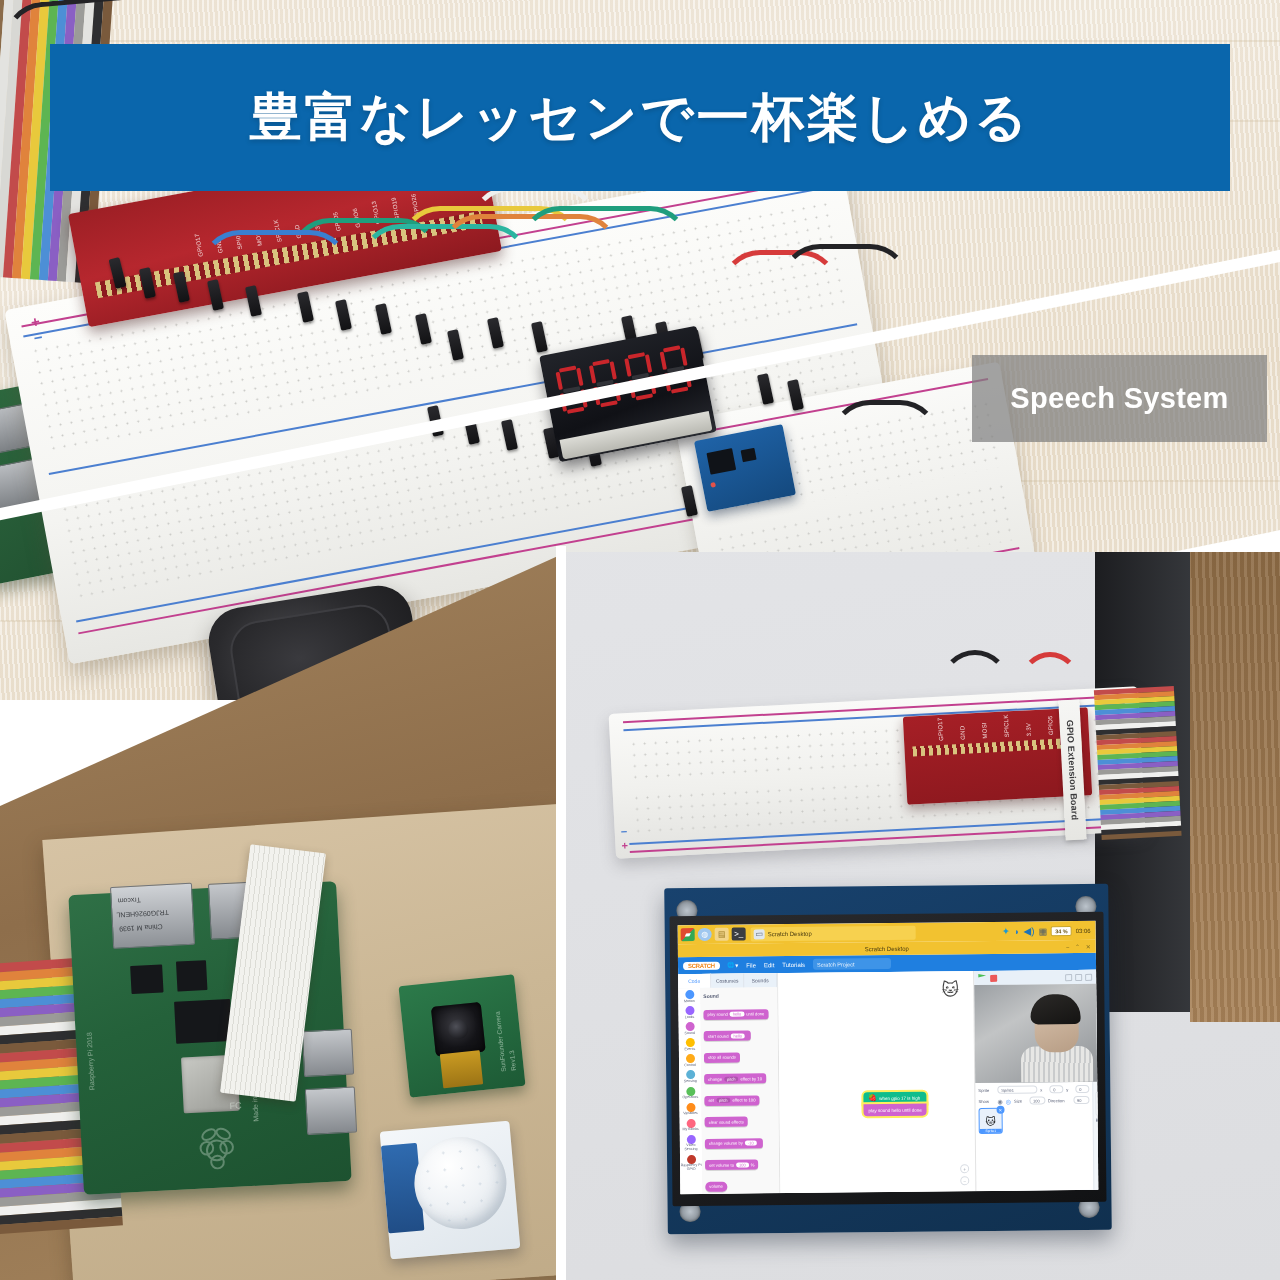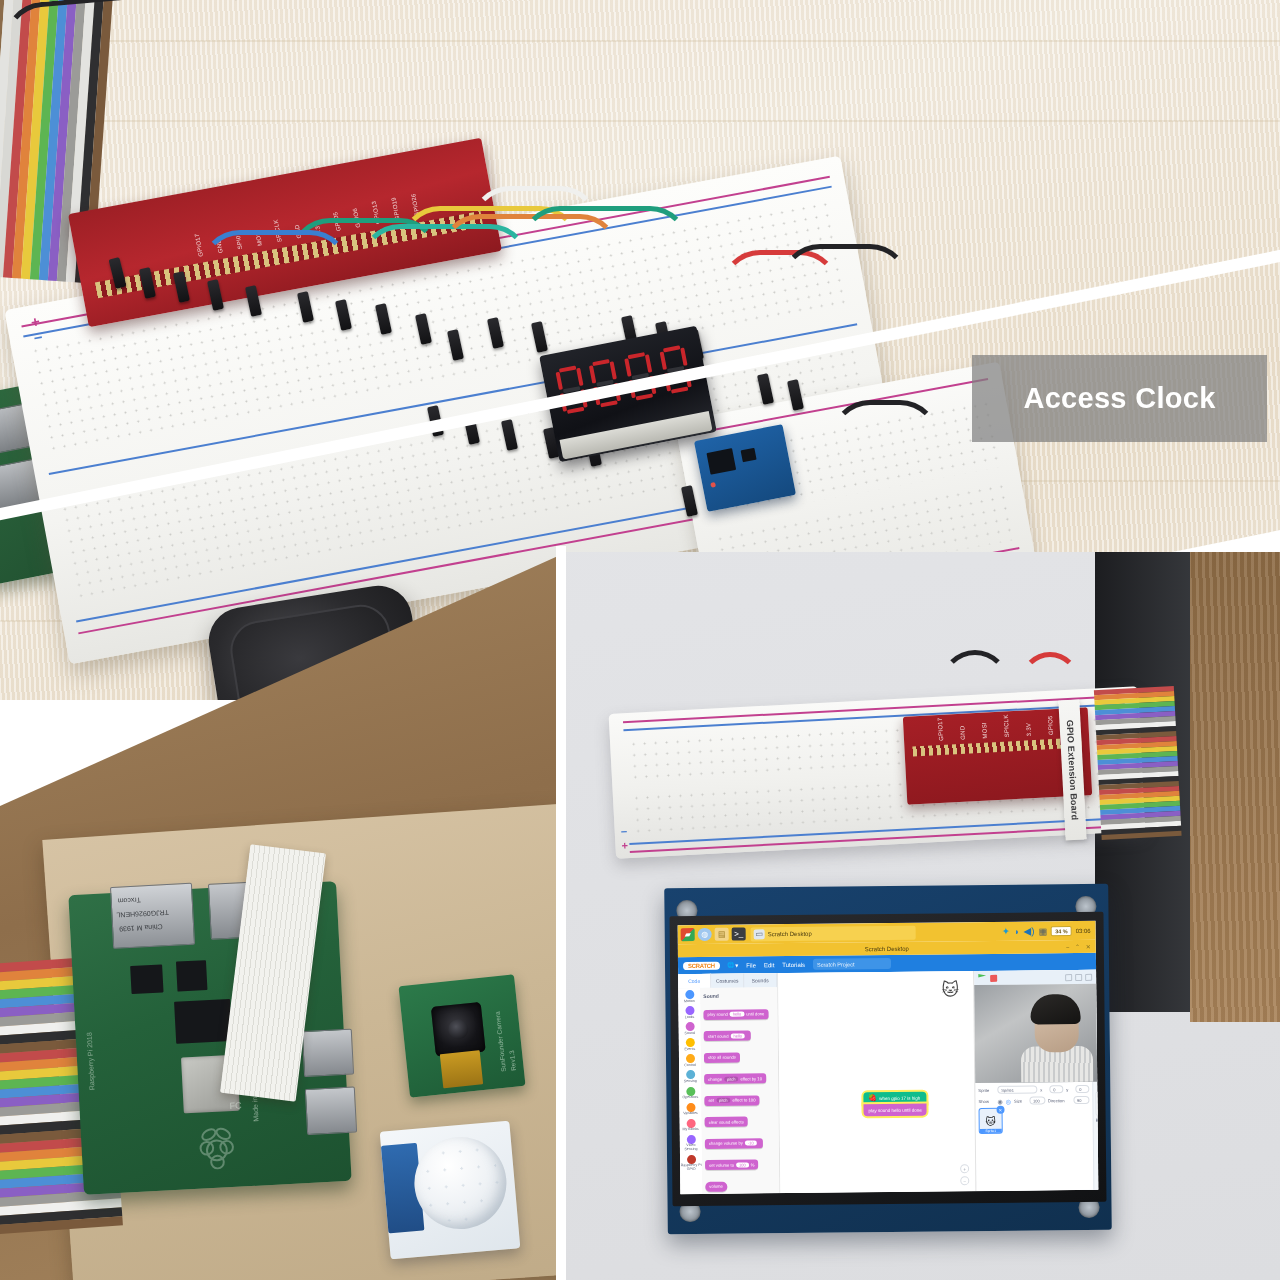--- a/index.html
+++ b/index.html
@@ -848,19 +848,22 @@
           </div>
 
         </div>
       </div>
     </div>
   </div>
 
   <div class="sep" style="left:-60px;top:520px;width:1420px;height:12px;transform:rotate(-11.4deg);transform-origin:left top;"></div>
   <div class="sep" style="left:556px;top:546px;width:10px;height:740px;"></div>
 
+  <div class="banner">
+    <h1>豊富なレッセンで一杯楽しめる</h1>
+  </div>
 
   <div class="tag-speech">
-    <span>Access Clock</span>
+    <span>Speech System</span>
   </div>
 
 
 </div>
 
 </body></html>

